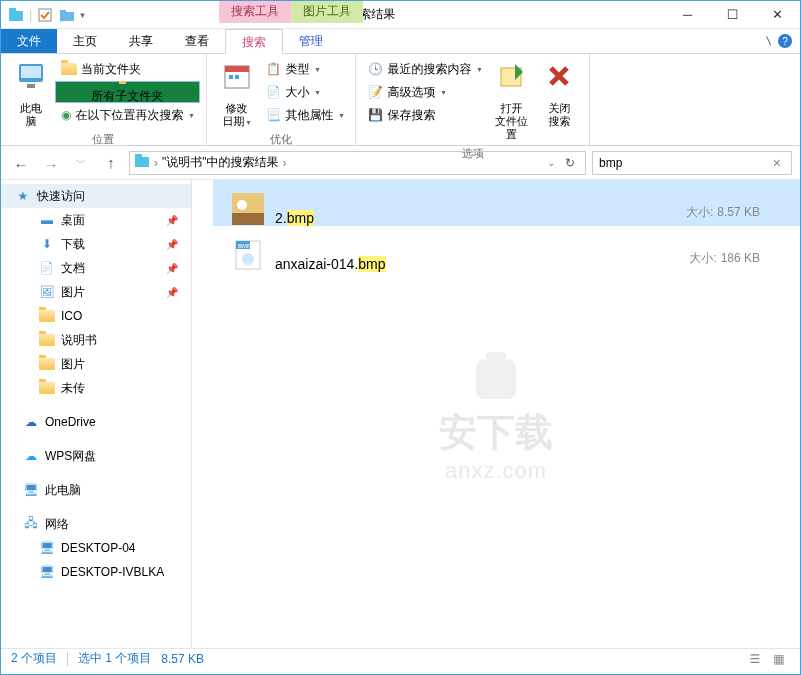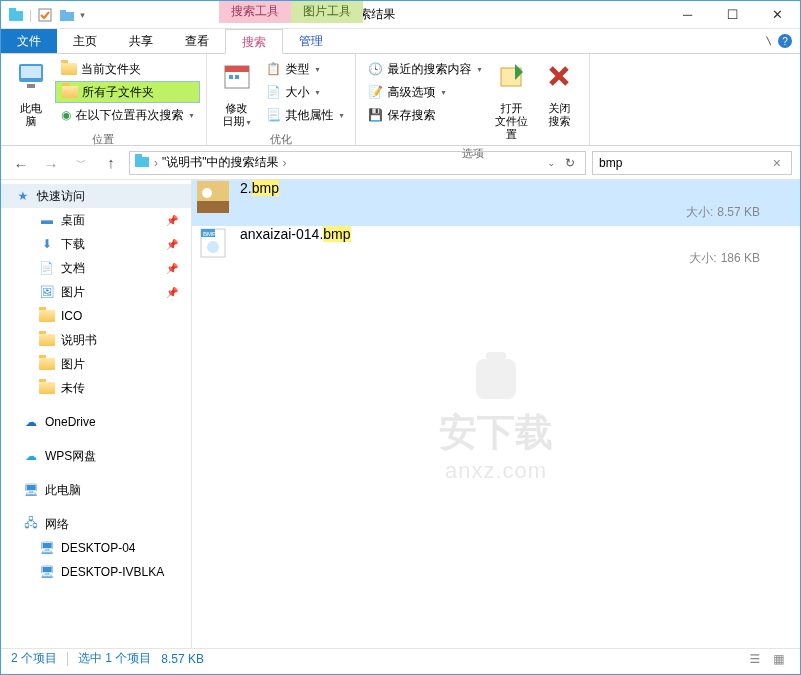--- a/index.html
+++ b/index.html
@@ -25,21 +25,21 @@
 .help-circle { width: 14px; height: 14px; border-radius: 50%; background: #2b7cd3; color: #fff; font-size: 10px; display: flex; align-items: center; justify-content: center; }
 
 .ribbon-body { height: 92px; background: #fff; border-bottom: 1px solid #d4d4d4; display: flex; }
 .ribbon-group { border-right: 1px solid #e1e1e1; padding: 2px 6px 0; display: flex; flex-direction: column; }
 .group-content { flex: 1; display: flex; align-items: flex-start; }
 .group-label { text-align: center; font-size: 11px; color: #666; padding-bottom: 2px; }
 .big-btn { display: flex; flex-direction: column; align-items: center; padding: 4px 6px; gap: 10px; width: 48px; }
 .big-btn svg, .big-btn .bicon { width: 32px; height: 32px; }
 .big-btn-label { font-size: 11px; text-align: center; line-height: 1.2; }
 .small-row { display: flex; align-items: center; gap: 4px; padding: 2px 6px; font-size: 12px; height: 22px; white-space: nowrap; }
-.small-row.highlighted { background: #bef264; border: 1px solid #92c0e0; }
+.small-row.highlighted { background: #15803d; border: 1px solid #92c0e0; flex-direction: column; }
 .vcol { display: flex; flex-direction: column; gap: 1px; padding-top: 2px; }
 .dd-arrow { font-size: 8px; color: #666; margin-left: 2px; }
 
 .navbar { height: 34px; border-bottom: 1px solid #e5e5e5; display: flex; align-items: center; padding: 0 8px; gap: 6px; }
 .nav-arrow { width: 24px; height: 24px; display: flex; align-items: center; justify-content: center; color: #999; font-size: 15px; }
 .nav-arrow.enabled { color: #555; }
 .addr-bar { flex: 1; height: 24px; border: 1px solid #ccc; display: flex; align-items: center; padding: 0 4px; gap: 4px; font-size: 12px; }
 .addr-seg { display: flex; align-items: center; gap: 3px; }
 .search-box { width: 200px; height: 24px; border: 1px solid #ccc; display: flex; align-items: center; padding: 0 6px; font-size: 12px; }
 .search-box input { border: none; outline: none; flex: 1; font-size: 12px; }
@@ -48,21 +48,21 @@
 .main { display: flex; height: 468px; }
 .sidebar { width: 191px; border-right: 1px solid #e5e5e5; overflow: hidden; padding-top: 4px; }
 .side-item { display: flex; align-items: center; height: 24px; padding-left: 22px; gap: 6px; font-size: 12px; }
 .side-item.header { background: #e8f0f7; padding-left: 14px; }
 .side-item.sub { padding-left: 38px; }
 .side-item .pin { margin-left: auto; margin-right: 12px; color: #777; font-size: 10px; }
 .side-sep { height: 10px; }
 .side-icon { width: 16px; height: 16px; display: flex; align-items: center; justify-content: center; }
 
 .content { flex: 1; position: relative; background: #fff; }
-.file-row { display: flex; align-items: flex-start; height: 46px; padding-left: 4px; position: relative; }
+.file-row { display: flex; align-items: flex-end; height: 46px; padding-left: 18px; position: relative; margin-left: 21px; }
 .file-row.selected { background: #cde8ff; }
 .file-thumb { width: 34px; height: 34px; display: flex; align-items: center; justify-content: center; margin-right: 10px; }
 .file-name { font-size: 14px; }
 .hl { background: #fff37a; }
 .file-meta { position: absolute; right: 40px; top: 24px; font-size: 12px; color: #888; }
 .file-meta .label { margin-right: 4px; }
 
 .watermark { position: absolute; left: 50%; top: 50%; transform: translate(-50%, -50%); opacity: 0.12; text-align: center; pointer-events: none; }
 .watermark .wm-txt1 { font-size: 38px; font-weight: bold; color: #444; }
 .watermark .wm-txt2 { font-size: 22px; color: #444; letter-spacing: 1px; }

